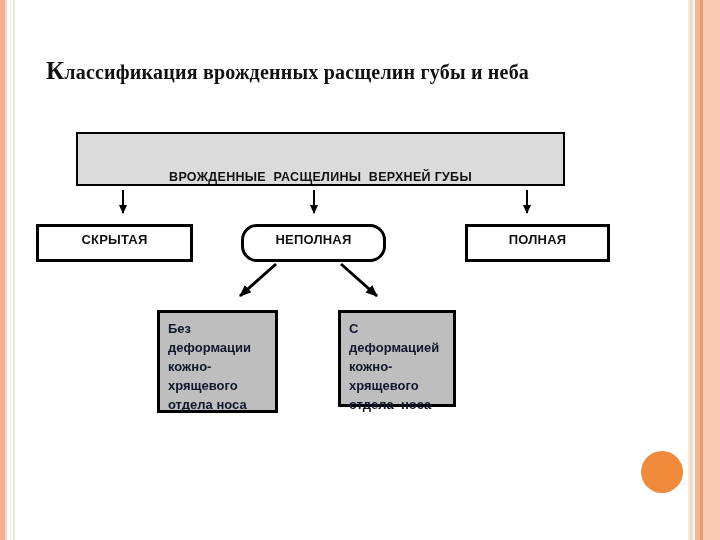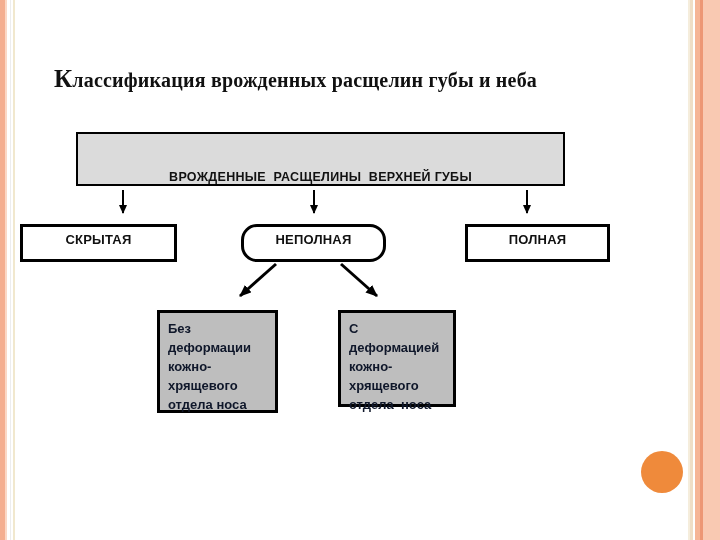--- a/index.html
+++ b/index.html
@@ -19,21 +19,21 @@
   .l3 { left: 10px; width: 1px; background: #EDEDED; }
   .l4 { left: 13px; width: 2px; background: #F1E8CE; }
   .r1 { left: 688px; width: 2px;  background: #F5EDDC; }
   .r2 { left: 690px; width: 3px;  background: #EFDEC6; }
   .r3 { left: 695px; width: 5px;  background: #F6B596; }
   .r4 { left: 700px; width: 3px;  background: #ED9775; }
   .r5 { left: 703px; width: 17px; background: #F9C9B2; }
 
   .title {
     position: absolute; left: 46px; top: 56px; width: 620px;
-    margin: 8px;
+    margin: 0;
     font-family: "Liberation Serif", "DejaVu Serif", serif;
     font-weight: bold; font-size: 20px; line-height: 30px; color: #111111;
     letter-spacing: 0.2px;
   }
   .title::first-letter { font-size: 25px; }
 
   .box { position: absolute; box-sizing: border-box; border: 3px solid #000000; }
 
   .root-box {
     left: 76px; top: 132px; width: 489px; height: 54px;
@@ -43,21 +43,21 @@
   .root-box .lbl {
     font-weight: bold; font-size: 12.5px; color: #111111;
     white-space: pre; letter-spacing: 0.3px;
   }
 
   .lvl1 {
     background: #ffffff; text-align: center;
     font-weight: bold; font-size: 13px; color: #111111;
     padding-top: 5px; letter-spacing: 0.2px;
   }
-  .b-skrytaya  { left: 20px;  top: 224px; width: 157px; height: 38px; }
+  .b-skrytaya  { left: 36px;  top: 224px; width: 157px; height: 38px; }
   .b-nepolnaya { left: 241px; top: 224px; width: 145px; height: 38px; border-radius: 16px; }
   .b-polnaya   { left: 465px; top: 224px; width: 145px; height: 38px; }
 
   .lvl2 {
     background: #BEBEBE;
     font-weight: bold; font-size: 13px; line-height: 19px; color: #0f172a;
     padding: 6px 4px 0 8px;
     white-space: pre-wrap;
   }
   .b-bez { left: 157px; top: 310px; width: 121px; height: 103px; }

